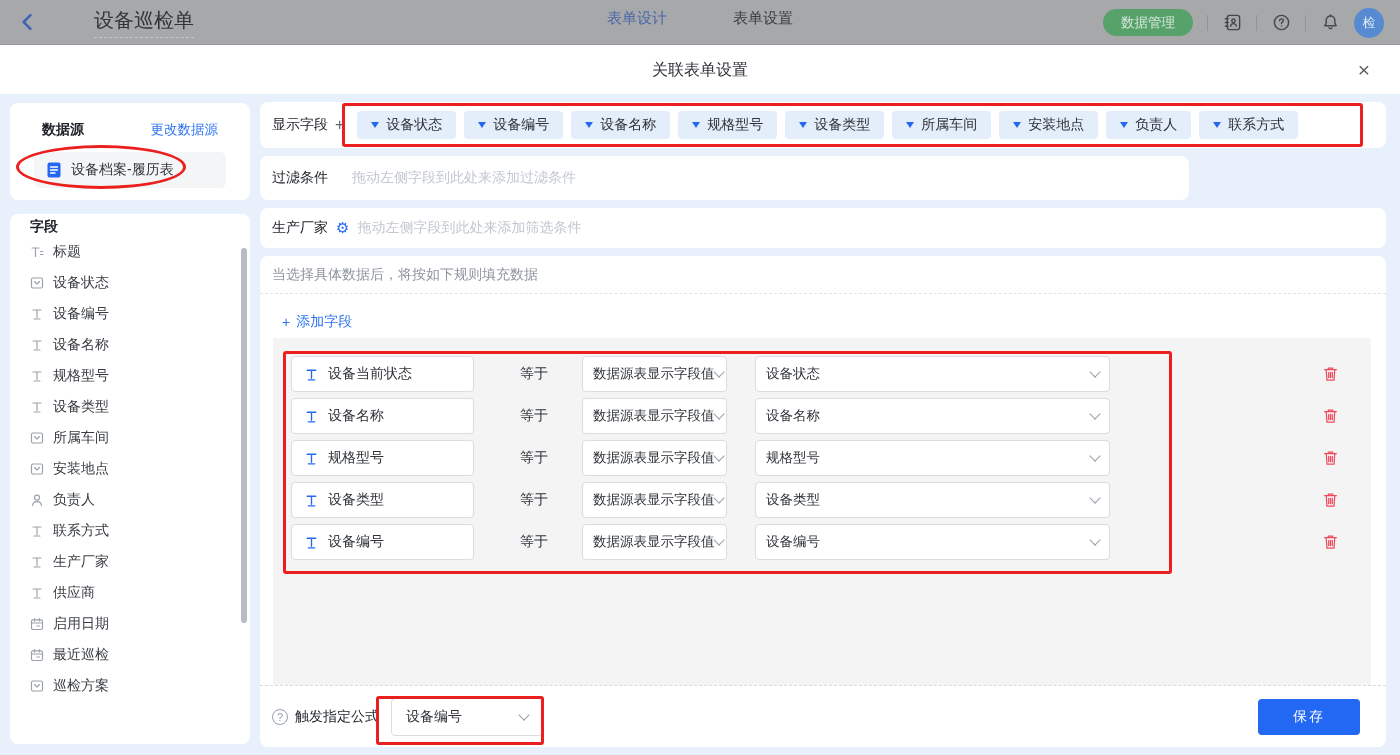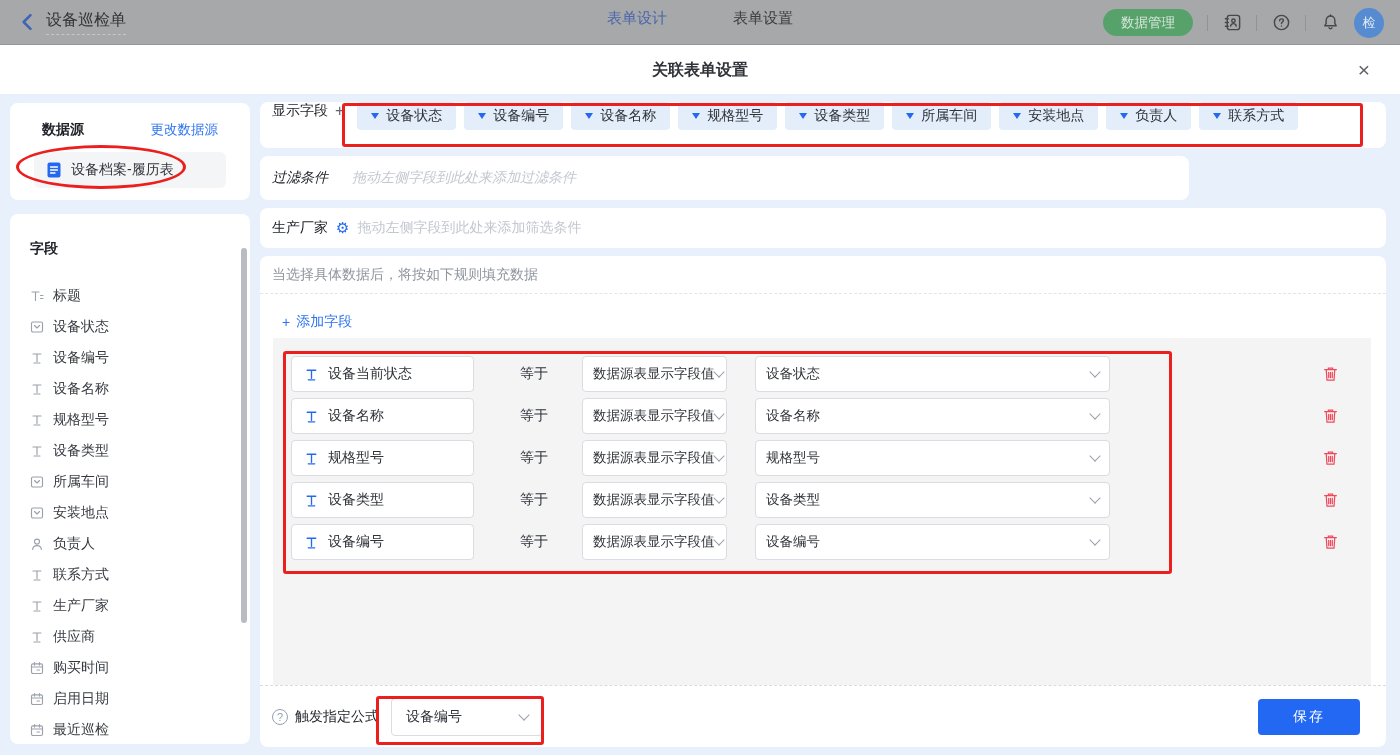--- a/index.html
+++ b/index.html
@@ -4,66 +4,66 @@
 <style>
   * { margin:0; padding:0; box-sizing:border-box; }
   html,body { background:#cfd3d8; }
   body { font-family:"Liberation Sans","DejaVu Sans",sans-serif; }
   .screen { position:relative; width:1400px; height:755px; overflow:hidden; background:#e8f1fb; }
 
   
   .topbar { position:absolute; left:0; top:0; width:1400px; height:45px; background:#a7a8aa; border-bottom:1px solid #97989b; display:flex; align-items:center; }
   .tb-left { display:flex; align-items:center; margin-left:18px; gap:8px; }
   .tb-back { width:20px; height:20px; display:flex; align-items:center; justify-content:center; cursor:pointer; }
-  .tb-title { font-size:16px; color:#323438; font-weight:500; padding-bottom:3px; border-bottom:1px dashed #c6c7c9; }
+  .tb-title { font-size:20px; color:#323438; font-weight:500; padding-bottom:3px; border-bottom:1px dashed #c6c7c9;margin-left:48px; }
   .tb-tabs { position:absolute; left:0; right:0; top:0; height:36px; display:flex; align-items:center; justify-content:center; gap:66px; }
   .tb-tab { font-size:15px; color:#3b3d41; cursor:pointer; }
   .tb-tab.active { color:#4b67ab; }
   .tb-right { position:absolute; right:16px; top:0; height:45px; display:flex; align-items:center; gap:14px; }
   .tb-pill { height:27px; padding:0 18px; border-radius:14px; background:#57a26b; color:#d6e6d9; font-size:13.5px; display:flex; align-items:center; cursor:pointer; }
   .tb-div { width:1px; height:16px; background:#929396; }
   .tb-ic { width:20px; height:20px; display:flex; align-items:center; justify-content:center; cursor:pointer; }
   .tb-ic svg { width:19px; height:19px; stroke:#46484c; fill:none; stroke-width:1.5; stroke-linecap:round; stroke-linejoin:round; }
   .tb-avatar { width:30px; height:30px; border-radius:50%; background:#568bd1; color:#e4edf8; font-size:13px; display:flex; align-items:center; justify-content:center; cursor:pointer; }
 
   
   .dlg-header { position:absolute; left:0; top:45px; width:1400px; height:50px; background:#ffffff; border-bottom:1px solid #e9eff7; }
-  .dlg-title { position:absolute; left:0; right:0; top:0; height:50px; display:flex; align-items:center; justify-content:center; font-size:16px; font-weight:700; color:#303339; }
+  .dlg-title { position:absolute; left:0; right:0; top:0; height:50px; display:flex; align-items:center; justify-content:center; font-size:16px; font-weight:400; color:#303339; }
   .dlg-close { position:absolute; right:24px; top:13px; width:24px; height:24px; display:flex; align-items:center; justify-content:center; font-size:21px; color:#5e6268; cursor:pointer; }
 
   .card { position:absolute; background:#fff; border-radius:8px; }
 
   
   .card-ds { left:10px; top:103px; width:240px; height:97px; padding:18px 32px;text-align:right; }
   .ds-head { display:flex; align-items:center; justify-content:space-between; }
   .ds-title { font-size:14px; font-weight:700; color:#20242a; }
   .ds-link { font-size:13.5px; color:#2e74f0; cursor:pointer; }
   .ds-row { margin-top:13px; margin-left:-8px; margin-right:-8px; height:36px; background:#f4f5f7; border-radius:6px; display:flex; align-items:center; gap:9px; padding:0 12px; cursor:pointer; }
   .ds-row svg { width:16px; height:16px; flex:none; }
   .ds-row span { font-size:14px; color:#33373d; }
 
-  .card-fields { left:10px; top:214px; width:240px; height:530px; padding:26px 20px 0; overflow:hidden; }
+  .card-fields { left:10px; top:214px; width:240px; height:530px; padding:4px 20px 0; overflow:hidden; }
   .fp-title { font-size:14px; font-weight:700; color:#20242a; }
-  .field-list { margin-top:22px; }
+  .field-list { margin-top:0; }
   .field-item { height:31px; display:flex; align-items:center; gap:9px; cursor:grab; }
   .field-item .fi { width:14px; height:14px; display:flex; flex:none; }
   .fi svg { width:14px; height:14px; stroke:#9aa1ab; fill:none; stroke-width:1.15; stroke-linecap:round; stroke-linejoin:round; }
   .field-item .fl { font-size:14px; color:#383c42; }
   .fp-scroll { position:absolute; left:231px; top:34px; width:6px; height:375px; background:#b8bcc2; border-radius:3px; }
 
   
-  .row-display { left:260px; top:102px; width:1126px; height:46px; display:flex; align-items:flex-start; padding:0 12px; }
+  .row-display { left:260px; top:102px; width:1126px; height:46px; display:flex; align-items:center; padding:0 12px; }
   .rd-label { font-size:14px; font-weight:500; color:#20242a; }
   .rd-plus { font-size:16px; color:#61656c; margin-left:7px; cursor:pointer; }
   .chips { display:flex; align-items:center; gap:8px; margin-left:13px; }
   .chip { height:28px; background:#e4eefb; border-radius:4px; display:flex; align-items:center; gap:7px; padding:0 14px; cursor:pointer; }
   .chip .tri { width:0; height:0; border-left:4.5px solid transparent; border-right:4.5px solid transparent; border-top:6px solid #2468f2; }
   .chip .ct { font-size:14px; color:#2f3338; }
 
-  .row-filter { left:260px; top:156px; width:929px; height:44px; display:flex; align-items:center; padding:0 12px;font-style:italic; }
+  .row-filter { left:260px; top:156px; width:929px; height:44px; display:flex; align-items:center; padding:0 12px; }
   .row-screen { left:260px; top:208px; width:1126px; height:40px; display:flex; align-items:center; padding:0 12px; }
   .cond-label { font-size:14px; font-weight:500; color:#20242a; }
   .placeholder { font-size:14px; color:#c2c7d0; margin-left:24px; }
   .gear { font-size:15px; color:#2468f2; margin-left:8px; }
   .row-screen .placeholder { margin-left:8px; }
 
   
   .card-big { left:260px; top:256px; width:1126px; height:491px; }
   .big-hint { position:absolute; left:12px; top:10px; font-size:14px; color:#8f959e; }
   .big-divider { position:absolute; left:0; top:37px; width:100%; border-top:1px dashed #e2e4e8; }
@@ -273,29 +273,20 @@
 
         <div class="field-item">
           <span class="fi">
             <svg viewBox="0 0 14 14">
               <path d="M3 3h8M7 3v7.5M4 12h6"></path>
             </svg>
           </span>
           <span class="fl">供应商</span>
         </div>
 
-        <div class="field-item">
-          <span class="fi">
-            <svg viewBox="0 0 14 14">
-              <rect x="1.5" y="2.8" width="11" height="9.7" rx="1.5"></rect>
-              <path d="M1.5 6h11M4.5 1.5v2.6M9.5 1.5v2.6M7 9h2.5"></path>
-            </svg>
-          </span>
-          <span class="fl">购买时间</span>
-        </div>
 
         <div class="field-item">
           <span class="fi">
             <svg viewBox="0 0 14 14">
               <rect x="1.5" y="2.8" width="11" height="9.7" rx="1.5"></rect>
               <path d="M1.5 6h11M4.5 1.5v2.6M9.5 1.5v2.6M7 9h2.5"></path>
             </svg>
           </span>
           <span class="fl">启用日期</span>
         </div>

